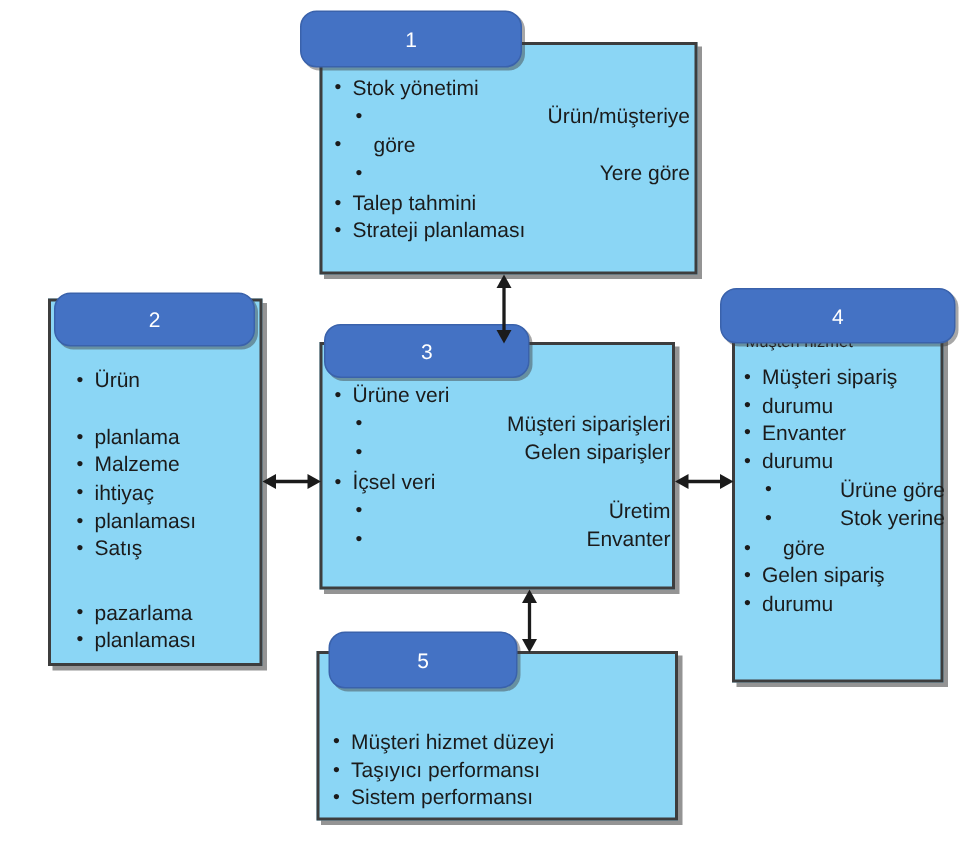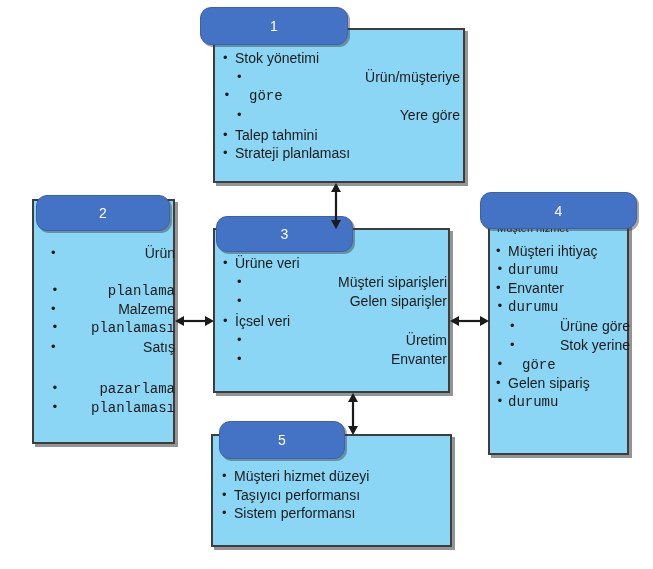--- a/index.html
+++ b/index.html
@@ -74,21 +74,20 @@
   .blist li.sub {
     padding-left: 27px;
     margin-bottom: 2px;
     text-align: right;
   }
   .blist li.sub::before {
     left: 15px;
   }
   .blist li.wrap {
     padding-left: 13px;
-    font-family: Liberation Mono, monospace;
   }
 
   
   .clipped-text {
     position: absolute;
     font-size: 11px;
     color: #1b1b1b;
     white-space: nowrap;
     z-index: 1;
   }
@@ -120,25 +119,26 @@
       <li class="sub">Yere göre</li>
       <li>Talep tahmini</li>
       <li>Strateji planlaması</li>
     </ul>
   </div>
 
   <div class="node" style="left:32px; top:199px; width:143px; height:245px;"></div>
   <div class="node-header" style="left:36px; top:195px; width:134px; height:36px;">
     <span>2</span>
   </div>
-  <div class="node-body" style="left:50px; top:245px; width:125px;text-align:right;">
+  <div class="node-body" style="left:50px; top:245px; width:125px;">
     <ul class="blist">
       <li>Ürün</li>
       <li class="wrap" style="padding-left:13px;margin-top:20px;">planlama</li>
       <li>Malzeme</li>
+      <li class="wrap" style="padding-left:13px;">ihtiyaç</li>
       <li class="wrap" style="padding-left:13px;">planlaması</li>
       <li>Satış</li>
       <li class="wrap" style="padding-left:13px;margin-top:25px;">pazarlama</li>
       <li class="wrap" style="padding-left:13px;">planlaması</li>
     </ul>
   </div>
 
   <div class="node" style="left:213px; top:228px; width:237px; height:165px;"></div>
   <div class="node-header" style="left:216px; top:216px; width:137px; height:36px;">
     <span>3</span>
@@ -154,37 +154,37 @@
     </ul>
   </div>
 
   <div class="node" style="left:488px; top:212px; width:141px; height:243px;"></div>
   <div class="clipped-text" style="left:497px; top:222px;">Müşteri hizmet</div>
   <div class="node-header" style="left:480px; top:192px; width:157px; height:37px;">
     <span>4</span>
   </div>
   <div class="node-body" style="left:495px; top:243px; width:135px;">
     <ul class="blist">
-      <li>Müşteri ihtiyaç</li>
+      <li>Müşteri sipariş</li>
       <li class="wrap" style="padding-left:13px;">durumu</li>
       <li>Envanter</li>
       <li class="wrap" style="padding-left:13px;">durumu</li>
       <li class="sub">Ürüne göre</li>
       <li class="sub">Stok yerine</li>
       <li class="wrap" style="padding-left:27px;">göre</li>
       <li>Gelen sipariş</li>
       <li class="wrap" style="padding-left:13px;">durumu</li>
     </ul>
   </div>
 
   <div class="node" style="left:211px; top:434px; width:241px; height:113px;"></div>
   <div class="node-header" style="left:219px; top:421px; width:126px; height:38px;">
     <span>5</span>
   </div>
-  <div class="node-body" style="left:221px; top:468px; width:228px;">
+  <div class="node-body" style="left:221px; top:486px; width:228px;">
     <ul class="blist">
       <li>Müşteri hizmet düzeyi</li>
       <li>Taşıyıcı performansı</li>
       <li>Sistem performansı</li>
     </ul>
   </div>
 
   <div class="arrow" style="left:327px; top:183px; width:18px; height:46px;">
     <svg width="18" height="46" viewBox="0 0 18 46">
       <line x1="9" y1="7" x2="9" y2="39" stroke="#1b1b1b" stroke-width="2.2"></line>

